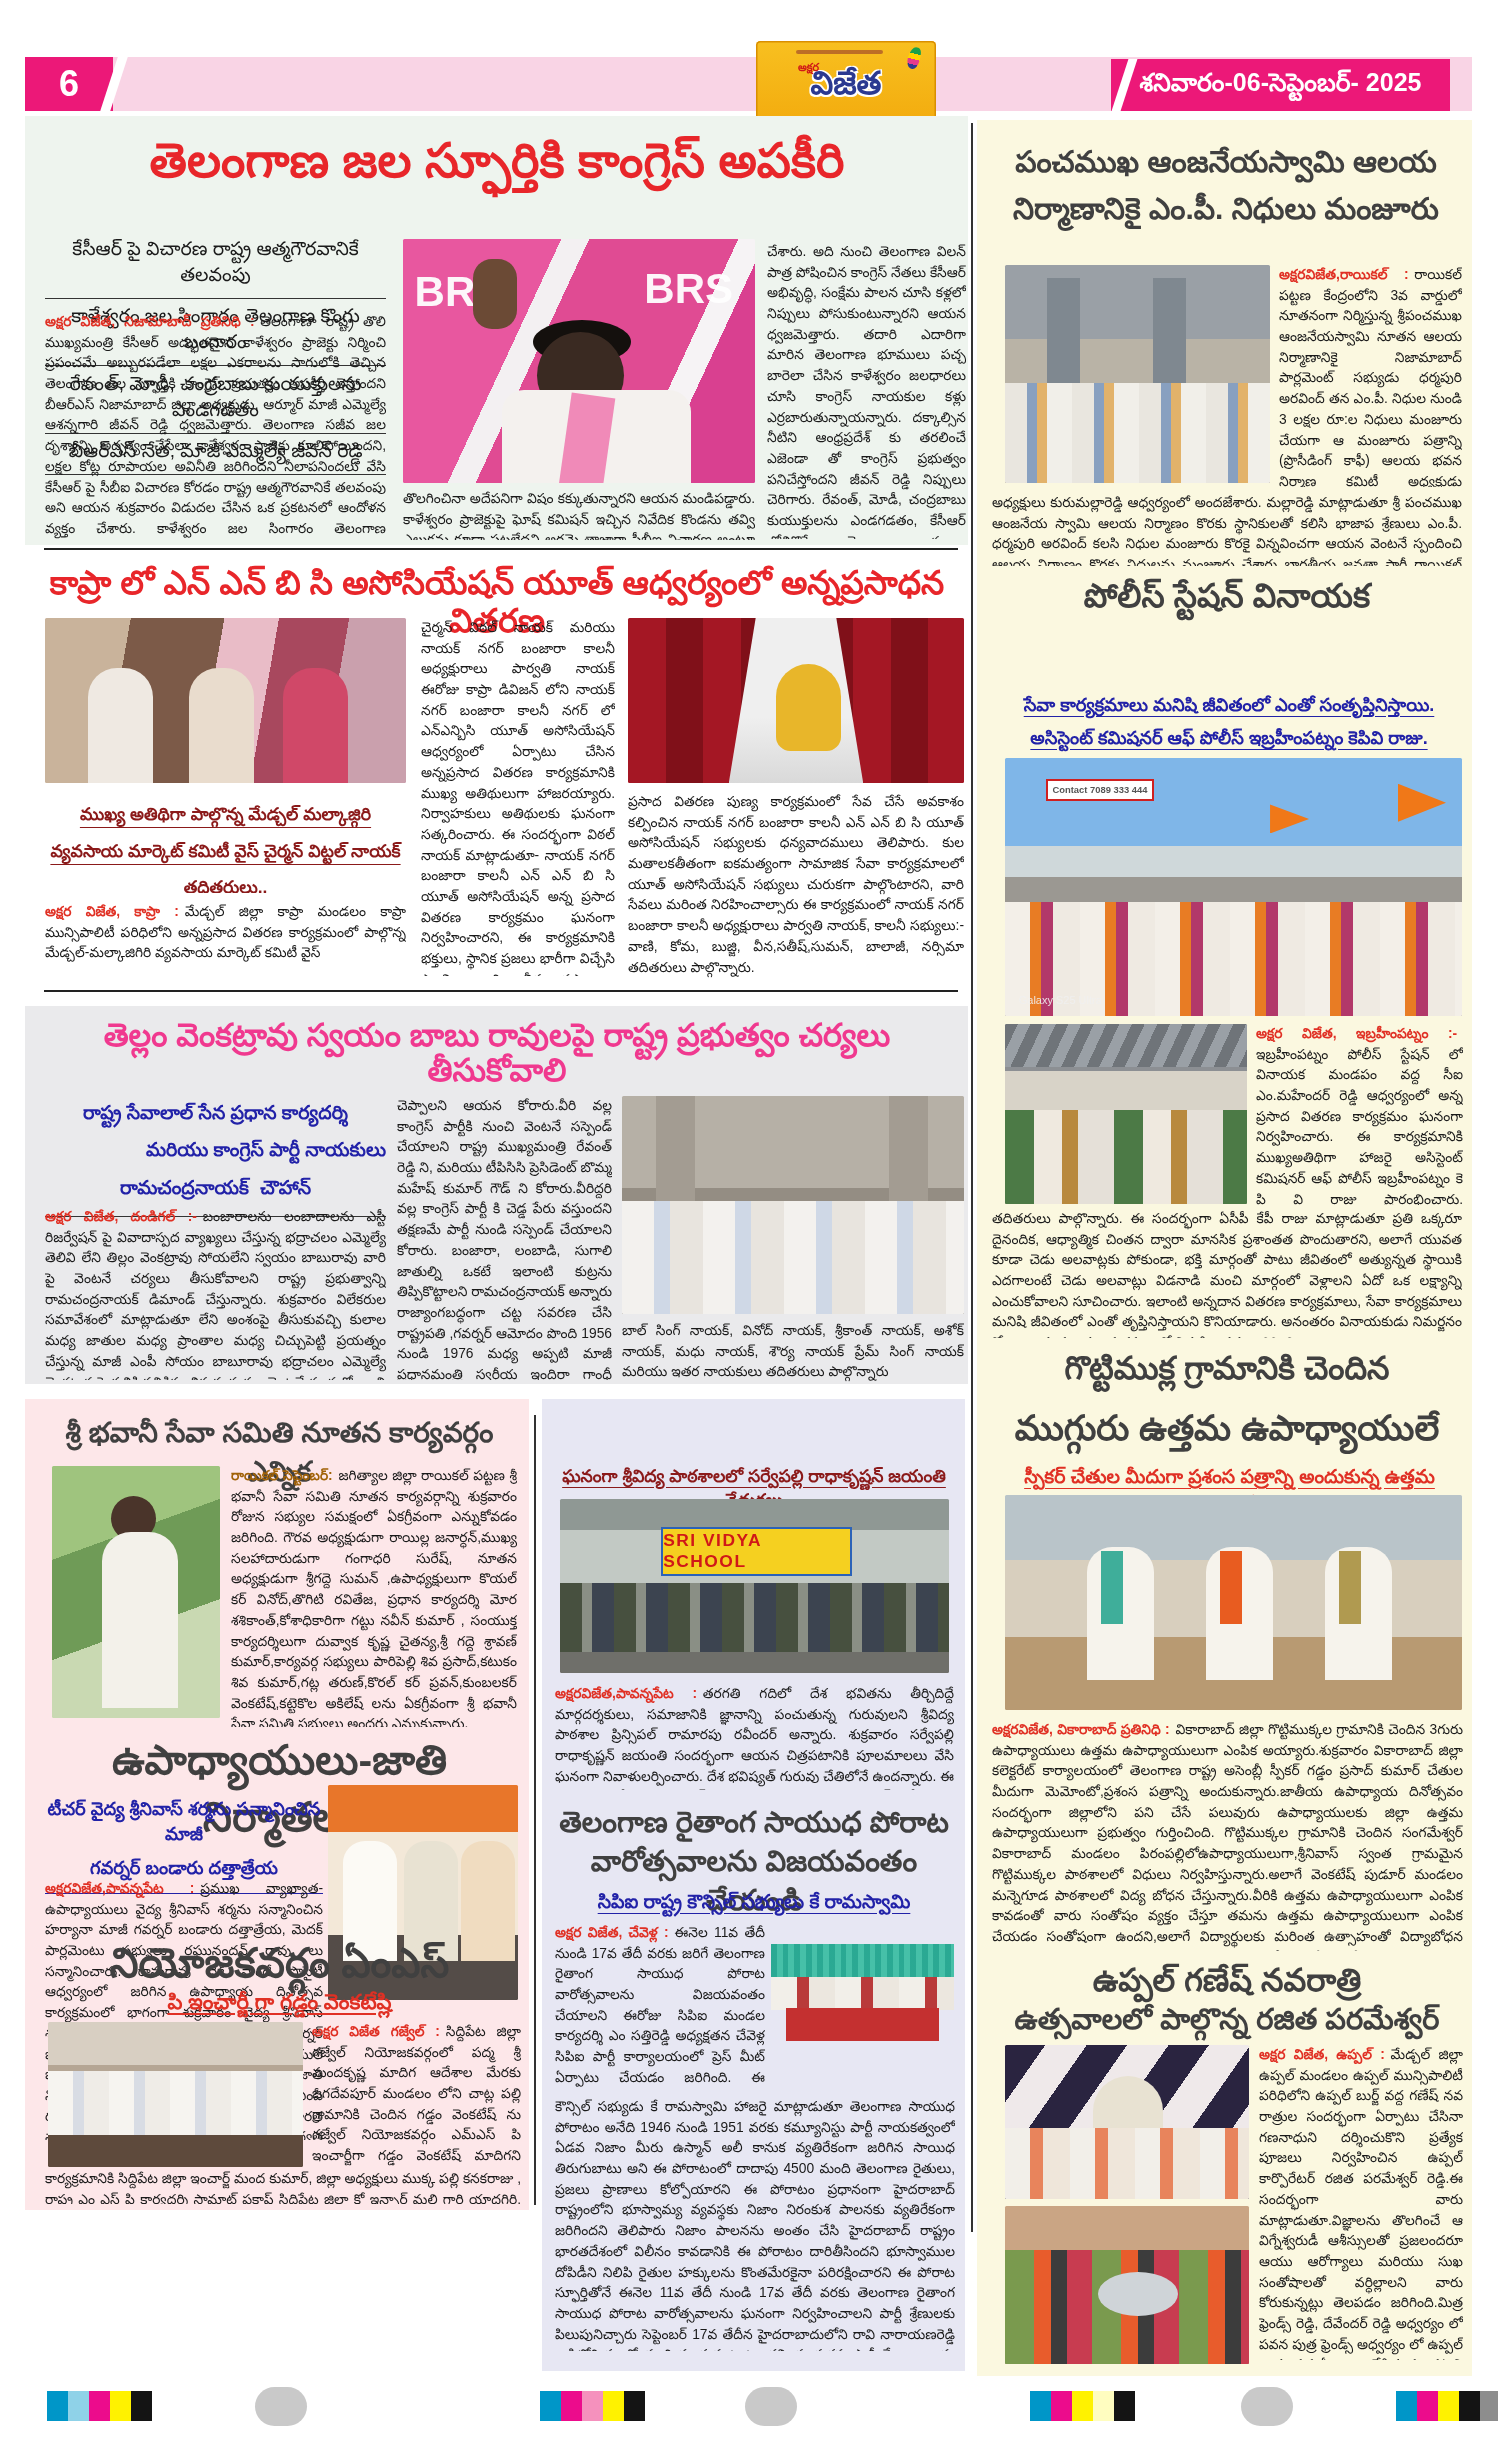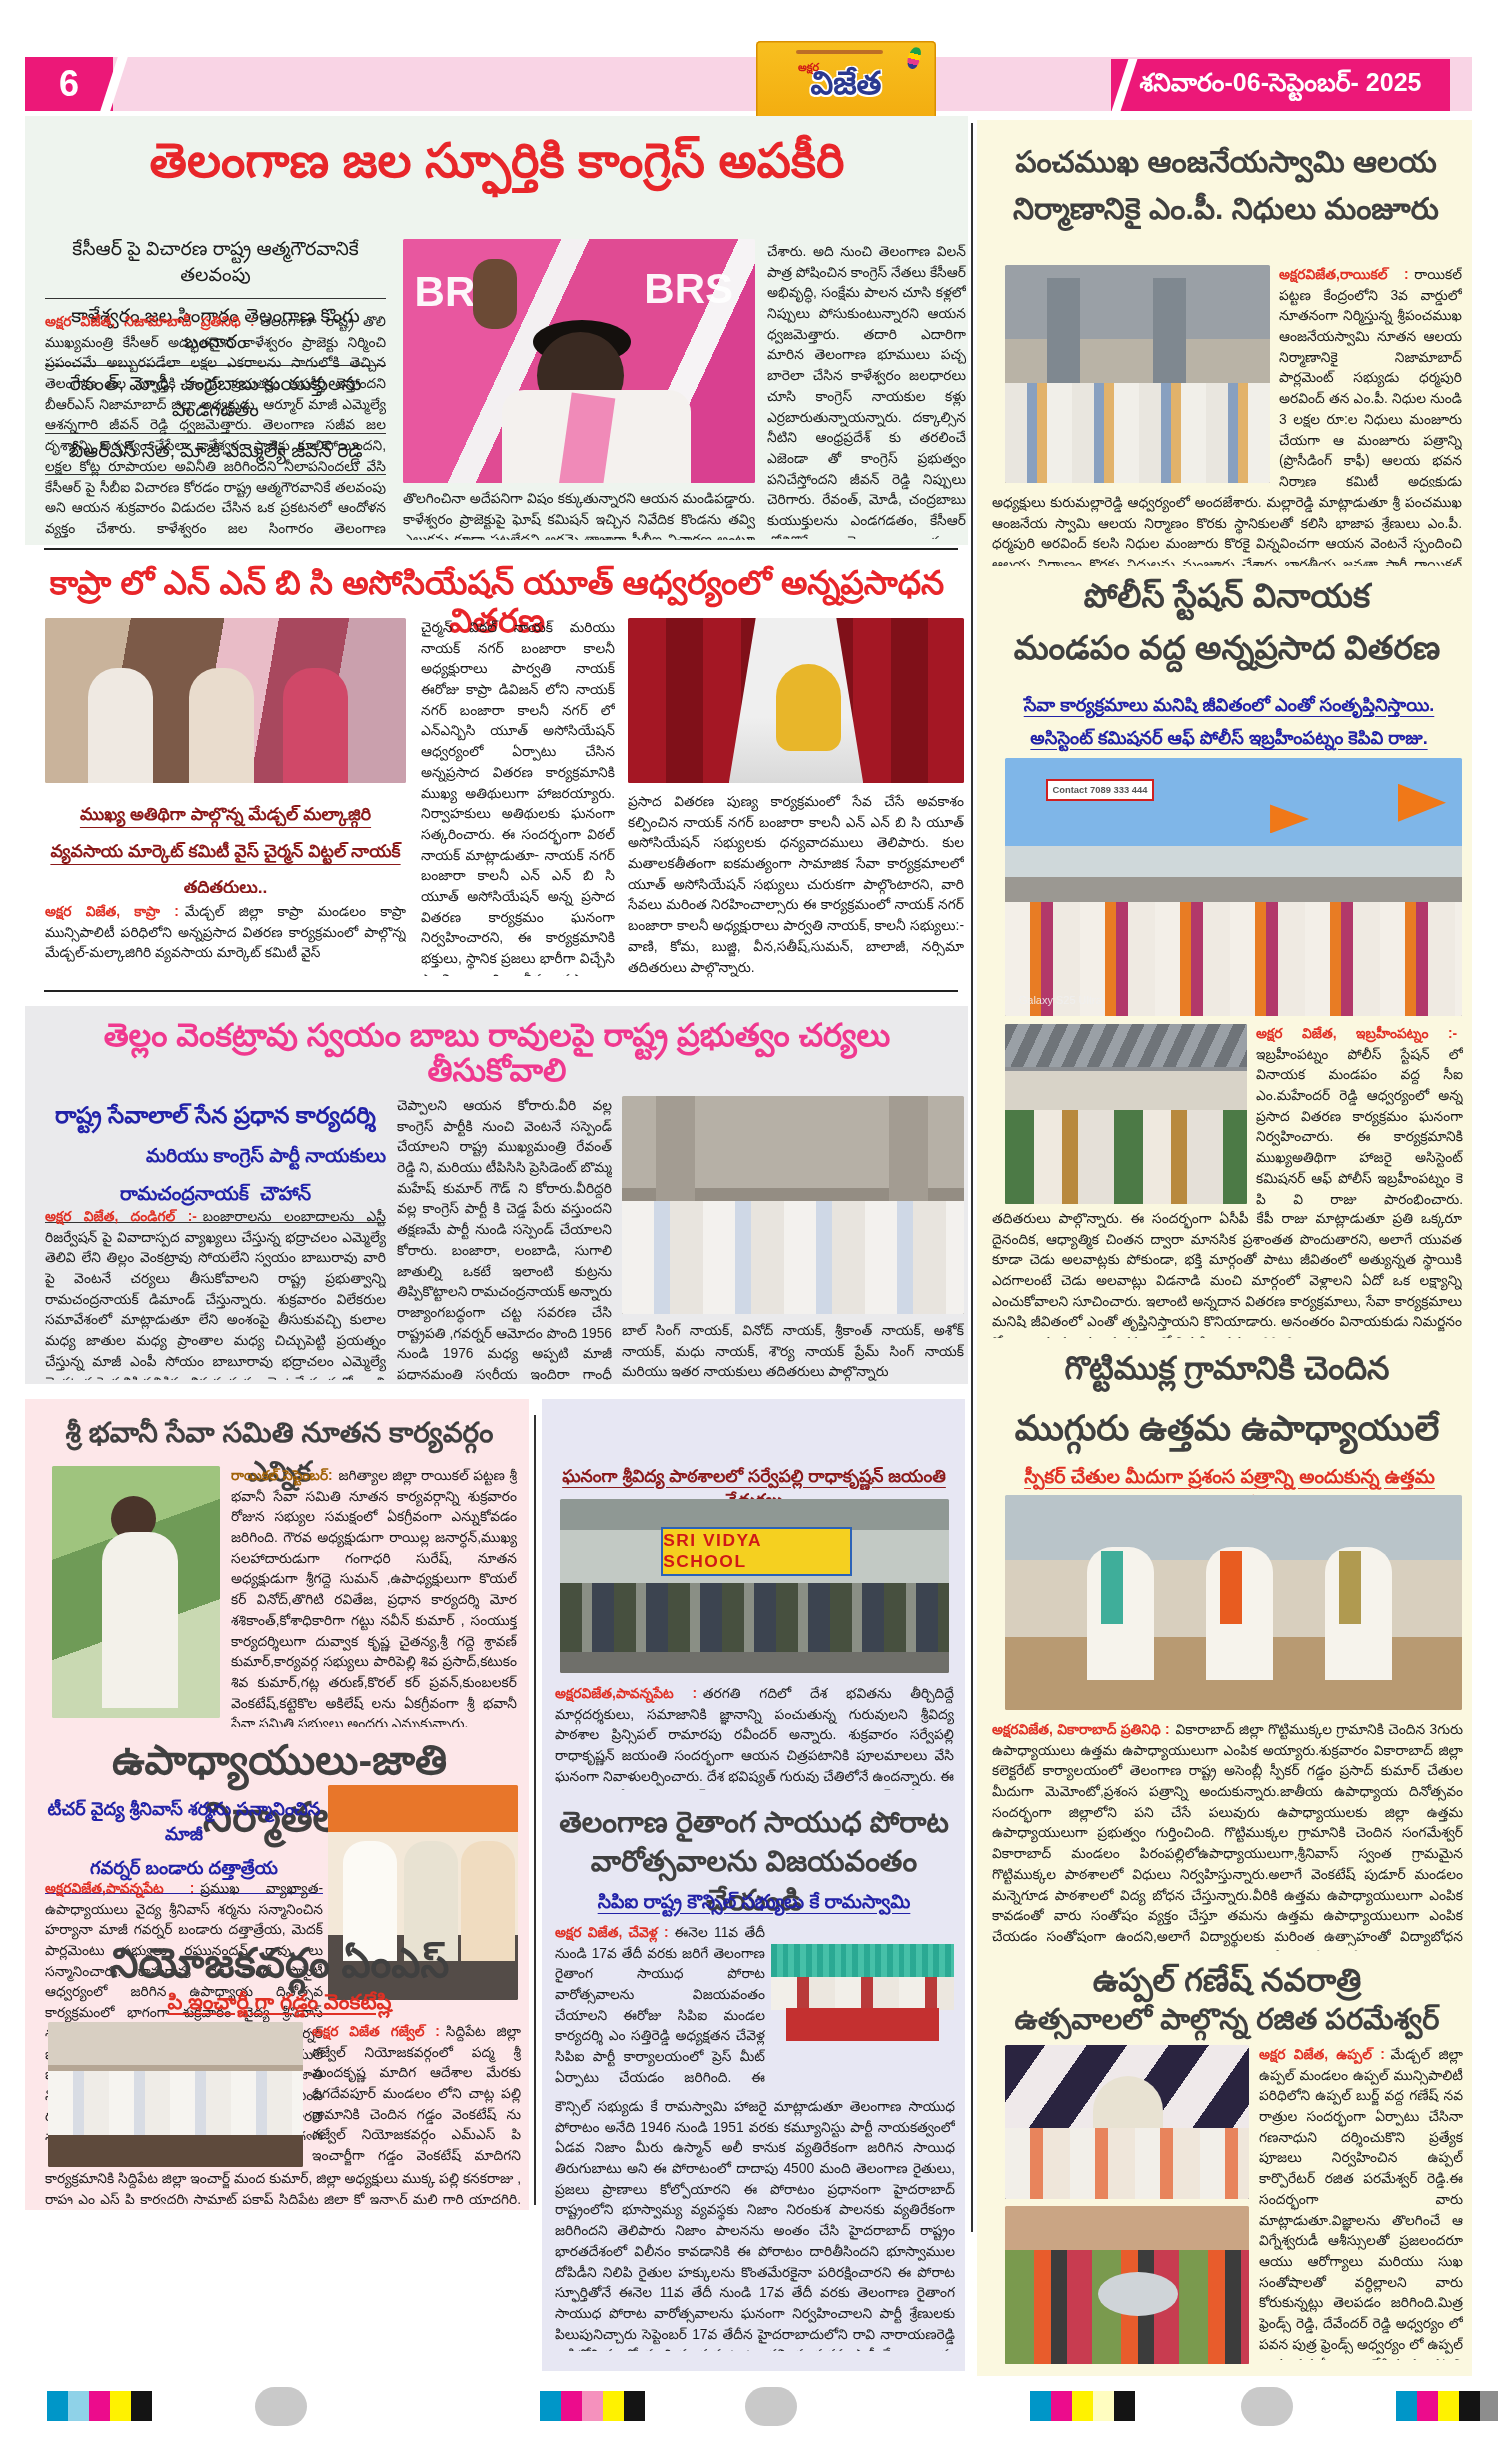--- a/index.html
+++ b/index.html
@@ -171,21 +171,21 @@
   <div class="abs body-t" style="left:45px;top:902px;width:361px;height:74px;">
     <span class="byline">అక్షర విజేత, కాప్రా :</span><span>మేడ్చల్ జిల్లా కాప్రా మండలం కాప్రా మున్సిపాలిటీ పరిధిలోని అన్నప్రసాద వితరణ కార్యక్రమంలో పాల్గొన్న మేడ్చల్-మల్కాజిగిరి వ్యవసాయ మార్కెట్ కమిటీ వైస్</span>
   </div>
 
   <div class="abs body-t" style="left:628px;top:792px;width:336px;height:186px;">ప్రసాద వితరణ పుణ్య కార్యక్రమంలో సేవ చేసే అవకాశం కల్పించిన నాయక్ నగర్ బంజారా కాలనీ ఎన్ ఎన్ బి సి యూత్ అసోసియేషన్ సభ్యులకు ధన్యవాదములు తెలిపారు. కుల మతాలకతీతంగా ఐకమత్యంగా సామాజిక సేవా కార్యక్రమాలలో యూత్ అసోసియేషన్ సభ్యులు చురుకగా పాల్గొంటారని, వారి సేవలు మరింత నిరహించాల్సారు ఈ కార్యక్రమంలో నాయక్ నగర్ బంజారా కాలనీ అధ్యక్షురాలు పార్వతి నాయక్, కాలనీ సభ్యులు:-వాణి, కోమ, బుజ్జి, వీన,సతీష్,సుమన్, బాలాజీ, నర్సిమా తదితరులు పాల్గొన్నారు.</div>
 
   <div class="abs hrule" style="left:44px;top:990px;width:914px;"></div>
   <div class="abs box" style="left:25px;top:1006px;width:943px;height:378px;background:#eaeaec;"></div>
   <div class="abs h-mag" style="left:40px;top:1018px;width:914px;font-size:32px;line-height:1.1;">తెల్లం వెంకట్రావు స్వయం బాబు రావులపై రాష్ట్ర ప్రభుత్వం చర్యలు తీసుకోవాలి</div>
   <div class="abs" style="left:45px;top:1096px;width:341px;border-bottom:1.5px solid #333;padding-bottom:7.3px;">
-    <div class="sub-blue" style="font-size:23px;padding:5.8px 0;">రాష్ట్ర సేవాలాల్ సేన ప్రధాన కార్యదర్శి</div>
+    <div class="sub-blue" style="font-size:19px;padding:5.8px 0;">రాష్ట్ర సేవాలాల్ సేన ప్రధాన కార్యదర్శి</div>
     <div class="sub-blue" style="font-size:19px;padding:5.8px 0;text-align:right;">మరియు కాంగ్రెస్ పార్టీ నాయకులు</div>
     <div class="sub-blue" style="font-size:19px;padding:5.8px 0;font-family:Liberation Mono, monospace;">రామచంద్రనాయక్ చౌహాన్</div>
   </div>
   <div class="abs body-t" style="left:45px;top:1207px;width:341px;height:173px;">
     <span class="byline">అక్షర విజేత, దండిగల్ :-</span><span>బంజారాలను లంబాదాలను ఎస్టీ రిజర్వేషన్ పై వివాదాస్పద వ్యాఖ్యలు చేస్తున్న భద్రాచలం ఎమ్మెల్యే తెలివి లేని తిల్లం వెంకట్రావు సోయలేని స్వయం బాబురావు వారి పై వెంటనే చర్యలు తీసుకోవాలని రాష్ట్ర ప్రభుత్వాన్ని రామచంద్రనాయక్ డిమాండ్ చేస్తున్నారు. శుక్రవారం విలేకరుల సమావేశంలో మాట్లాడుతూ లేని అంశంపై తీసుకువచ్చి కులాల మధ్య జాతుల మధ్య ప్రాంతాల మధ్య చిచ్చుపెట్టి ప్రయత్నం చేస్తున్న మాజీ ఎంపీ సోయం బాబూరావు భద్రాచలం ఎమ్మెల్యే వెంకట్రావుపై పలికి పనికిమాలిన ప్రయత్నం వెంటనే మానుకోవాలని లంబాడ, బంజారా, సుగాలి ప్రజల జాతి మనోభావాలు దెబ్బతిస్తే తీవ్రమైన పరిణామాలను ఎదురుకోవాల్సి వస్తుందని హెచ్చరించారు. ఎస్టీ జాబితాల నుండి తొలగించాలన డిమాండ్ ను సుప్రీంకోర్టులో చేసిన పిటిషన్ను వెంటనే వెనక్కి తీసుకొని బంజారాలకు క్షమాపణ</span>
   </div>
   <div class="abs body-t" style="left:397px;top:1096px;width:215px;height:284px;">చెప్పాలని ఆయన కోరారు.వీరి వల్ల కాంగ్రెస్ పార్టీకి నుంచి వెంటనే సస్పెండ్ చేయాలని రాష్ట్ర ముఖ్యమంత్రి రేవంత్ రెడ్డి ని, మరియు టీపిసిసి ప్రెసిడెంట్ బొమ్మ మహేష్ కుమార్ గౌడ్ ని కోరారు.వీరిద్దరి వల్ల కాంగ్రెస్ పార్టీ కి చెడ్డ పేరు వస్తుందని తక్షణమే పార్టీ నుండి సస్పెండ్ చేయాలని కోరారు. బంజారా, లంబాడి, సుగాలి జాతుల్ని ఒకటే ఇలాంటి కుట్రను తిప్పికొట్టాలని రామచంద్రనాయక్ అన్నారు రాజ్యాంగబద్ధంగా చట్ట సవరణ చేసి రాష్ట్రపతి ,గవర్నర్ ఆమోదం పొంది 1956 నుండి 1976 మధ్య అప్పటి మాజీ ప్రధానమంత్రి స్వర్గీయ ఇందిరా గాంధీ ఆర్టికల్ 342ను సవరించి ఉమ్మడి ఆంధ్రప్రదేశ్ లో ఉన్నటువంటి బంజారాలను ఎస్టీ జాబితాలో చేర్చింది.బాబాసాహెబ్ అంబేద్కర్ రచించిన రాజ్యాంగాన్ని చట్టసవరణను అగౌరవపరుస్తూ బంజారా మనోభావాలను దెబ్బతీస్తూ చేసినటువంటి పనికిమాలినమైన చర్యను తక్షణమే మానుకోవాలని బంజారా ప్రజలను వెంటనే క్షమాపణ కోరాలని రామచంద్రనాయక్ డిమాండ్ చేస్తున్నారు ఈ కార్యక్రమంలో గిరి సింగ్ నాయక్, రాజు నాయక్, రమేష్ నాయక్,</div>
   <div class="abs photo ph-tellam" style="left:622px;top:1096px;width:342px;height:218px;">
     <span class="pillar" style="left:10%;"></span>
     <span class="pillar" style="left:78%;"></span>
@@ -256,21 +256,20 @@
     <span class="pil" style="left:16%;"></span>
     <span class="pil" style="left:56%;"></span>
     <span class="crowd"></span>
   </div>
   <div class="abs body-t" style="left:1279px;top:265px;width:183px;height:222px;">
     <span class="byline">అక్షరవిజేత,రాయికల్ :</span><span>రాయికల్ పట్టణ కేంద్రంలోని 3వ వార్డులో నూతనంగా నిర్మిస్తున్న శ్రీపంచముఖ ఆంజనేయస్వామి నూతన ఆలయ నిర్మాణానికై నిజామాబాద్ పార్లమెంట్ సభ్యుడు ధర్మపురి అరవింద్ తన ఎం.పీ. నిధుల నుండి 3 లక్షల రూ:ల నిధులు మంజూరు చేయగా ఆ మంజూరు పత్రాన్ని (ప్రొసీడింగ్ కాఫీ) ఆలయ భవన నిర్మాణ కమిటీ అధ్యక్షుడు రాజలింగంకు నిర్మిస్తున్న ఆలయ మంటపంలో భారతీయ జనతా పార్టీ రాయికల్ పట్టణ శాఖ</span>
   </div>
   <div class="abs body-t" style="left:992px;top:493px;width:470px;height:73px;">అధ్యక్షులు కురుమల్లారెడ్డి ఆధ్వర్యంలో అందజేశారు. మల్లారెడ్డి మాట్లాడుతూ శ్రీ పంచముఖ ఆంజనేయ స్వామి ఆలయ నిర్మాణం కొరకు స్థానికులతో కలిసి భాజాప శ్రేణులు ఎం.పీ. ధర్మపురి అరవింద్ కలసి నిధుల మంజూరు కొరకై విన్నవించగా ఆయన వెంటనే స్పందించి ఆలయ నిర్మాణం కొరకు నిధులను మంజూరు చేశారు భారతీయ జనతా పార్టీ రాయికల్ పట్టణ శాఖ పక్షాన మరియు 3వ వార్డు ప్రజలు తమ ఎంపీ ధర్మపురి అరవింద్ కు ఈసందర్భంగా కృతజ్ఞతలు తెలిపారు. ఈ కార్యక్రమంలో ప్రధాన కార్యదర్శి కూనారపు భూమేష్ బన్న సంజీవ్ బూత్ శక్తి కేంద్రం ఇంచార్జి సుండిగికర్ రాము, షెట్కర్ విఠల్ సుండిగికార్ బసవరాజు, మధు గణేష్, మహేష్,కలమడుగు రమేష్, సౌరపాక మహేష్ నేరేళ విజయ్,పాలెవు గంగరాజ, మారంపల్లి సాయిలు, ములుగు వెంకటేష్, హనుమంతరావు, నరేష్ స్థానిక యువకులు పాల్గొన్నారు.</div>
 
   <div class="abs h-black" style="left:992px;top:577px;width:470px;font-size:33px;">పోలీస్ స్టేషన్ వినాయక</div>
-  <div class="abs h-black" style="left:992px;top:629px;width:470px;font-size:33px;">మండపం వద్ద అన్నప్రసాద వితరణ</div>
   <div class="abs sub-blue" style="left:1015px;top:695px;width:428px;font-size:18px;text-decoration:underline;text-underline-offset:5px;">సేవా కార్యక్రమాలు మనిషి జీవితంలో ఎంతో సంతృప్తినిస్తాయి.</div>
   <div class="abs sub-blue" style="left:1015px;top:728px;width:428px;font-size:18px;text-decoration:underline;text-underline-offset:5px;">అసిస్టెంట్ కమిషనర్ ఆఫ్ పోలీస్ ఇబ్రహీంపట్నం కెపివి రాజు.</div>
   <div class="abs photo ph-police" style="left:1005px;top:758px;width:457px;height:258px;">
     <span class="sign">Contact 7089 333 444</span>
     <span class="flag" style="left:58%;top:18%;"></span>
     <span class="flag" style="left:86%;top:10%;width:48px;height:38px;"></span>
     <span class="crowd"></span>
     <span class="wm">Galaxy S25 Ultra</span>
   </div>
   <div class="abs photo ph-acp" style="left:1005px;top:1024px;width:242px;height:180px;">

